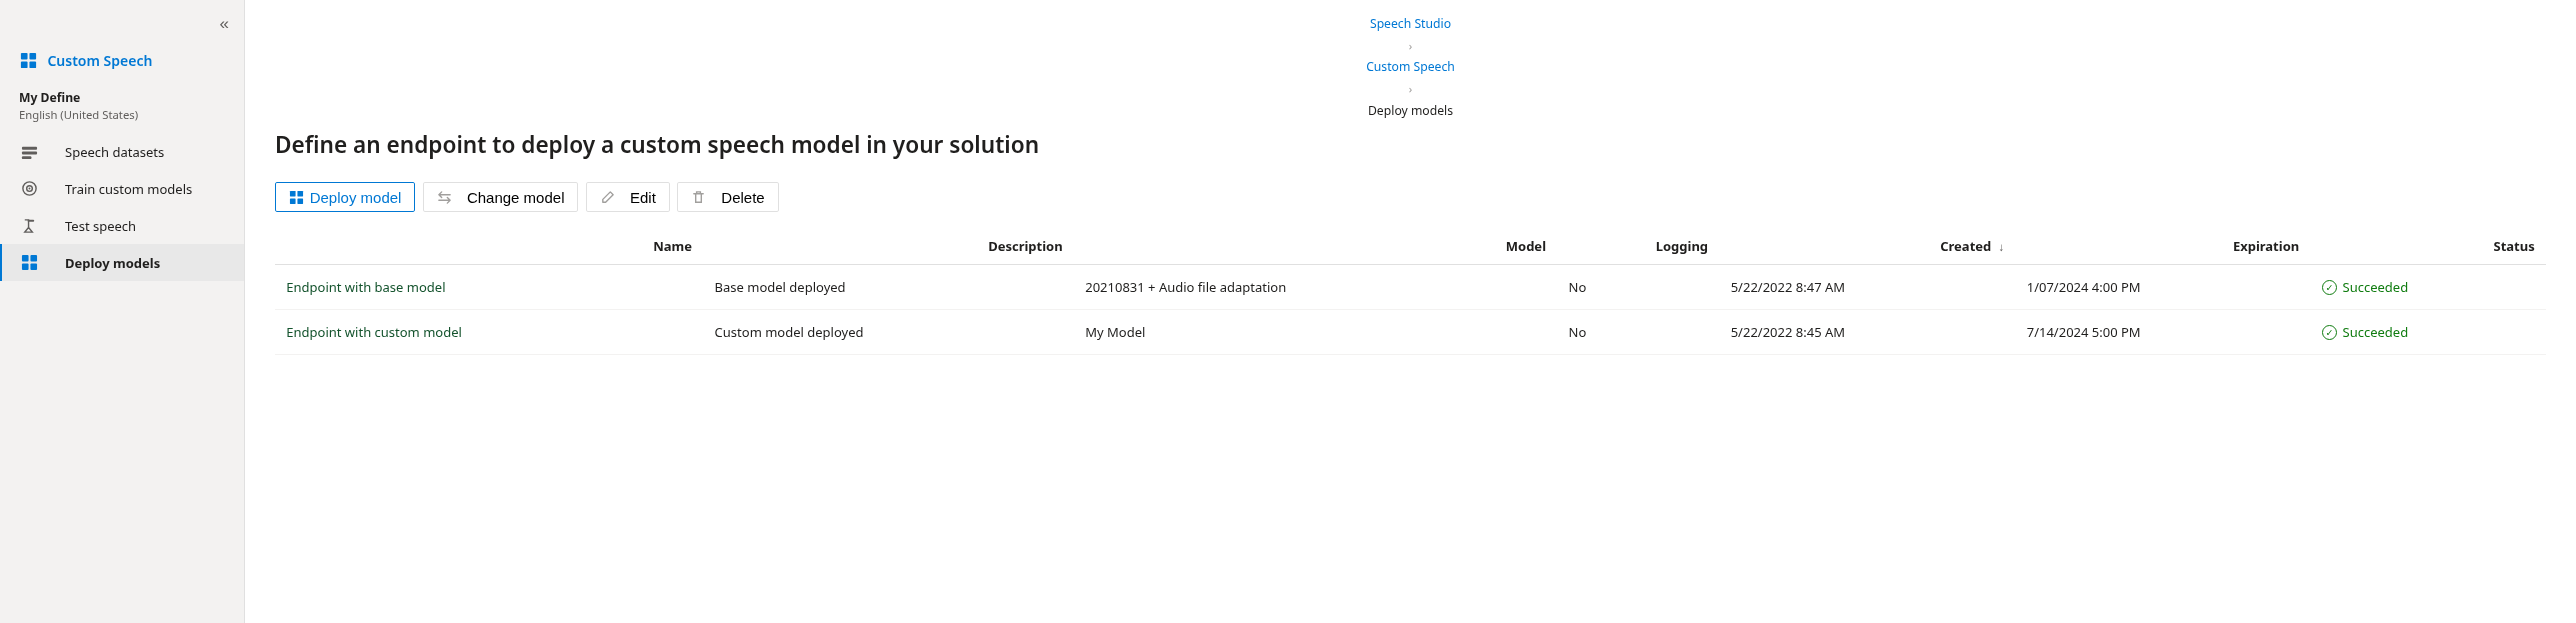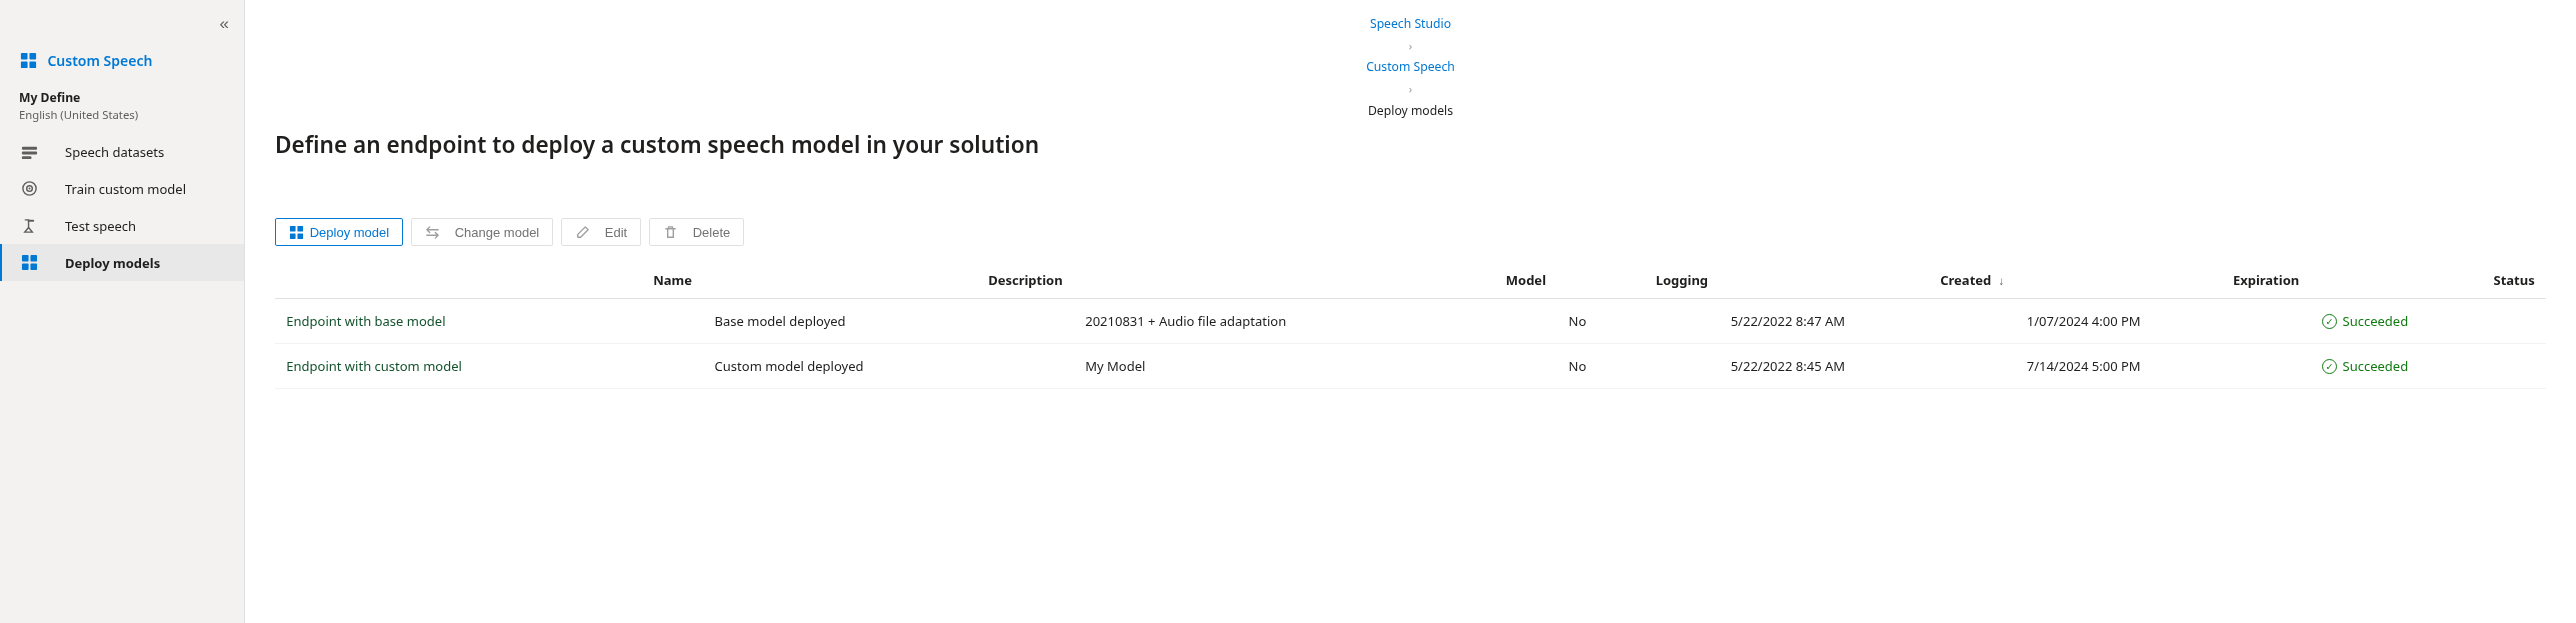--- a/index.html
+++ b/index.html
@@ -122,30 +122,29 @@
     }
     .toolbar-btn {
       display: flex;
       align-items: center;
       gap: 5.7px;
       padding: 5.7px 13px;
       border: 0.9px solid #c8c6c4;
       background: #fff;
       border-radius: 1.9px;
       cursor: pointer;
-      font-size: 13px;
-      color: #201f1e;
-      margin-top: 36px;
+      font-size: 15px;
+      color: #201f1e;
     }
     .toolbar-btn.primary {
       color: #0078d4;
       border-color: #0078d4;
     }
     .toolbar-btn.disabled {
-      color: #737373;
+      color: #000000;
       border-color: #e0e0e0;
       cursor: default;
       gap: 15px;
     }
 
     
     .table-container {
       padding: 0 30px;
       flex: 1;
     }
@@ -227,21 +226,21 @@
   </div>
 
   <div class="sidebar-nav-item">
     <span class="nav-icon">
       <svg width="17" height="17" viewBox="0 0 18 18" fill="none">
           <circle cx="9" cy="9" r="7" stroke="#605e5c" stroke-width="1.5"></circle>
           <circle cx="9" cy="9" r="3" stroke="#605e5c" stroke-width="1.5"></circle>
           <circle cx="9" cy="9" r="1" fill="#605e5c"></circle>
         </svg>
     </span>
-    <span>Train custom model</span>
+    <span>Train custom models</span>
   </div>
 
   <div class="sidebar-nav-item">
     <span class="nav-icon">
       <svg width="17" height="17" viewBox="0 0 18 18" fill="none">
           <path d="M4 3h4v8l4 5H4l4-5V3z" stroke="#605e5c" stroke-width="1.5" fill="none"></path>
           <rect x="7" y="3" width="7" height="2" rx="1" fill="#605e5c"></rect>
         </svg>
     </span>
     <span>Test speech</span>

